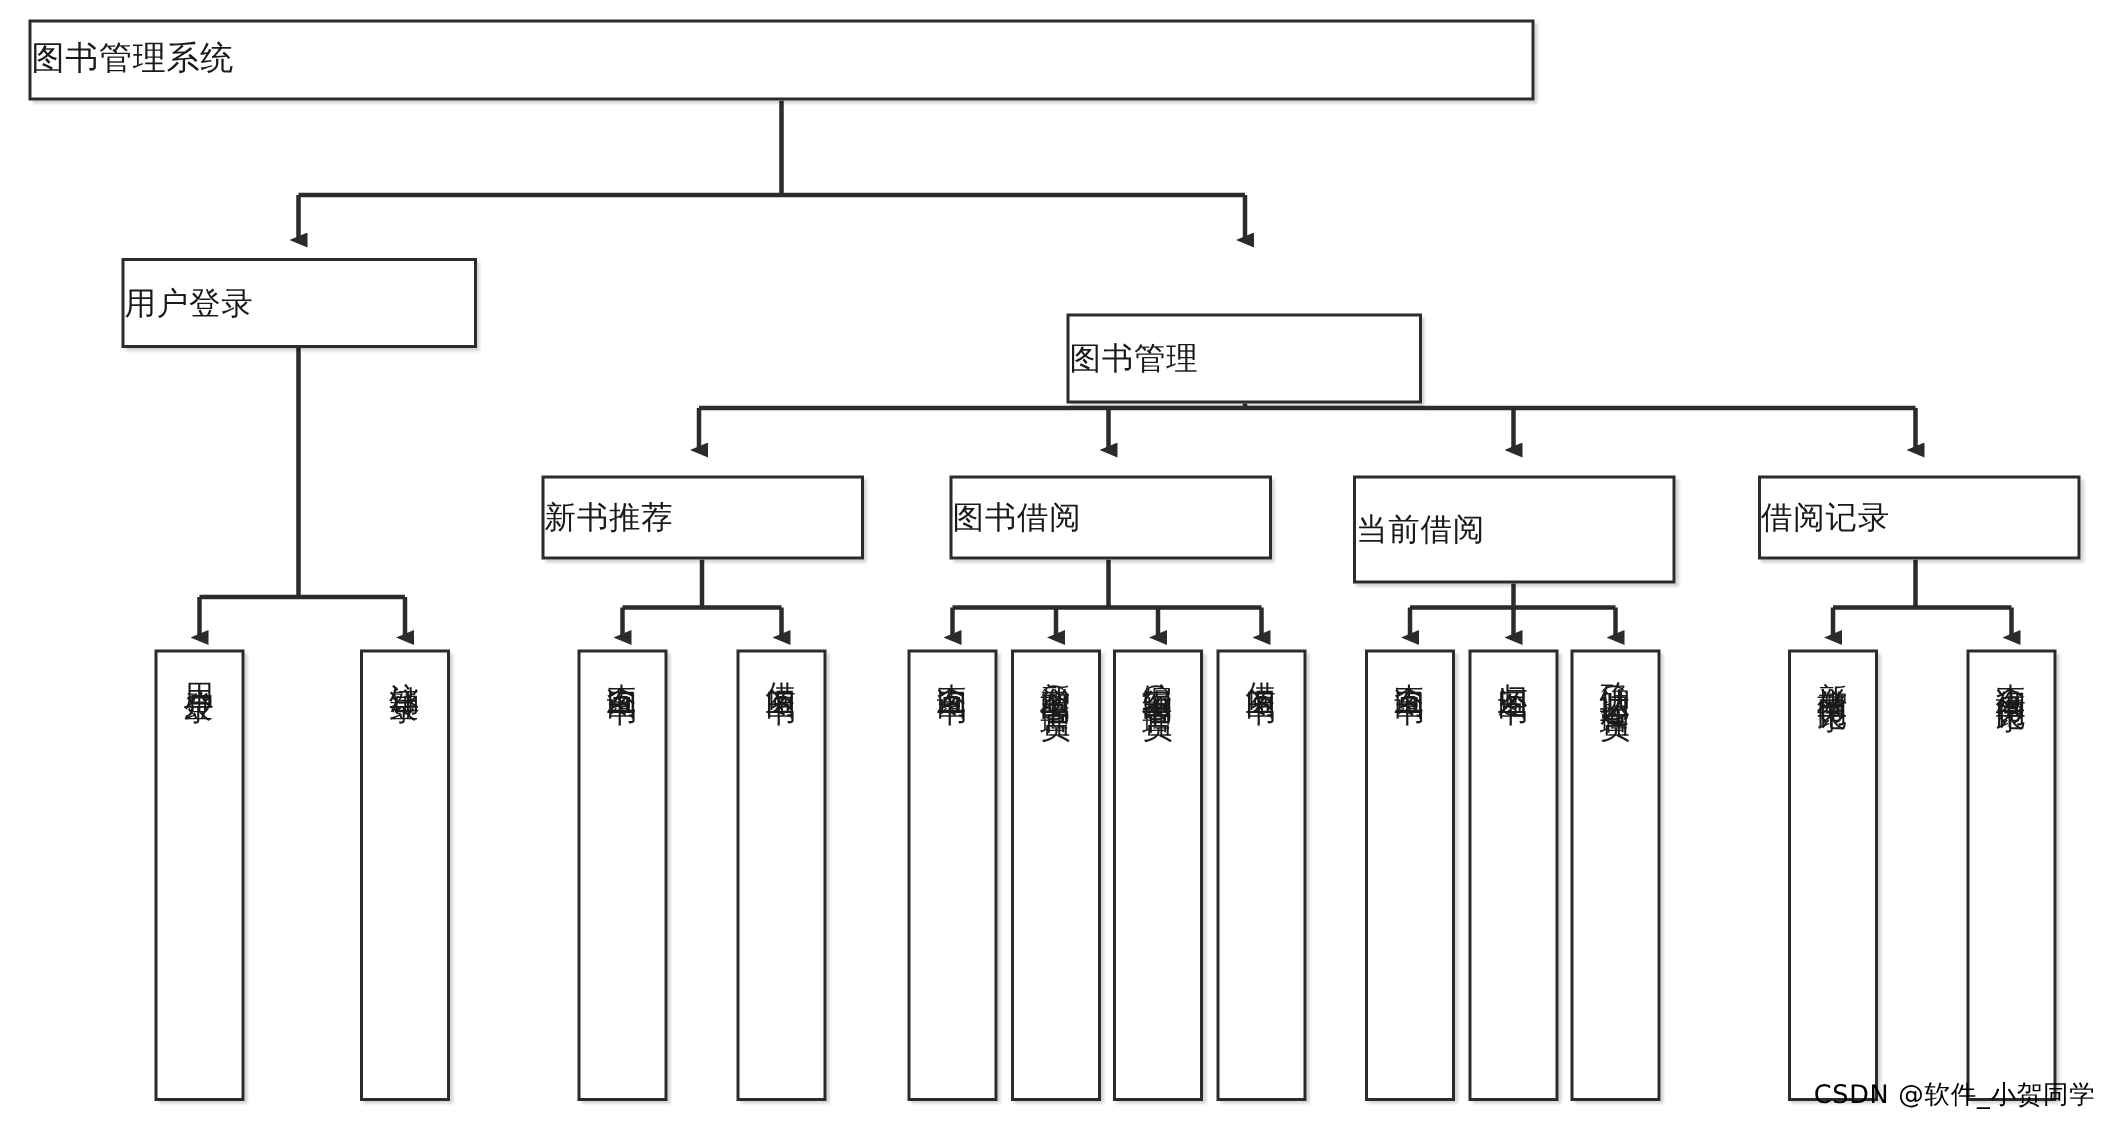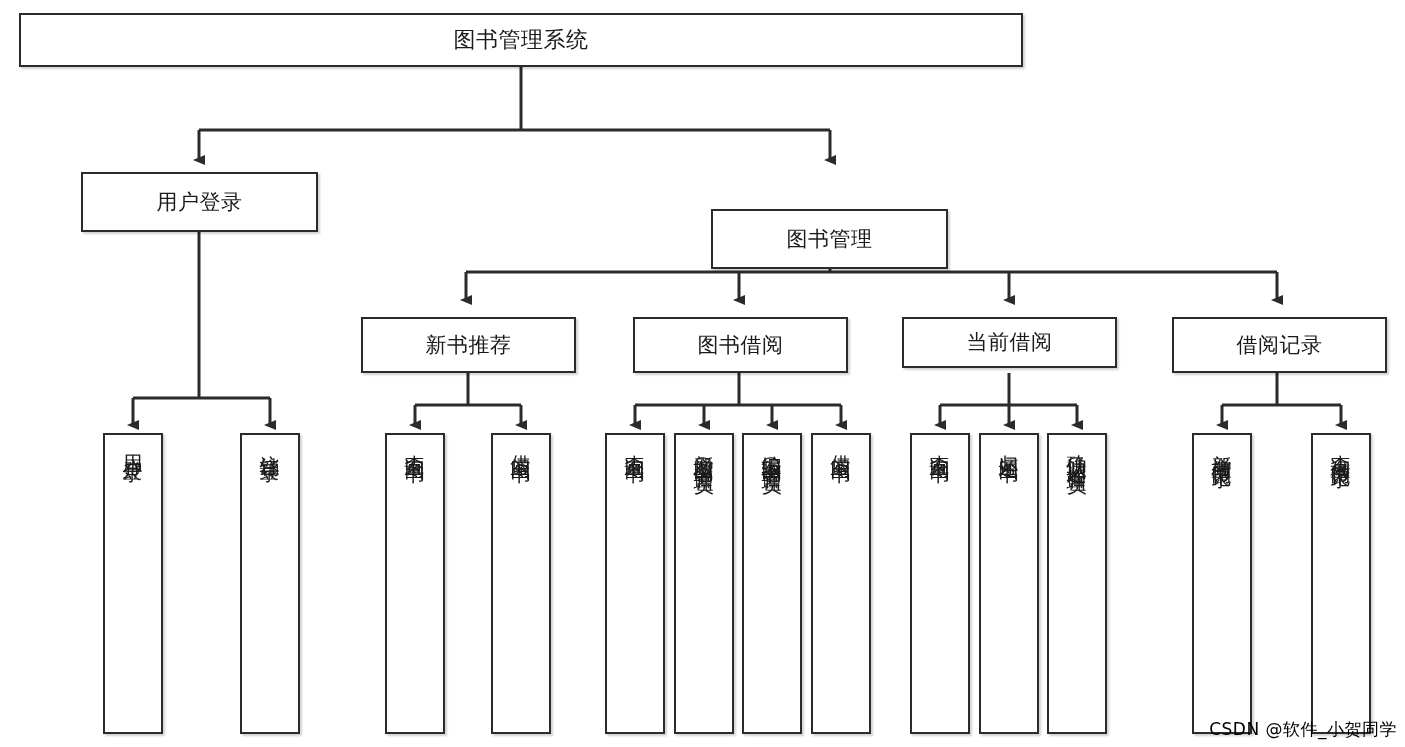--- a/index.html
+++ b/index.html
@@ -26,21 +26,20 @@
     pointer-events: none;
   }
   .node {
     position: absolute;
     box-sizing: border-box;
     background: #ffffff;
     border: 2px solid #2b2b2b;
     box-shadow: 2px 2px 2px rgba(0,0,0,0.18);
     display: flex;
     align-items: center;
-    justify-content: center;
     color: #1a1a1a;
   }
   .node .label {
     display: block;
     text-align: center;
     line-height: 1.05;
   }
   .node.horiz .label {
     font-size: 21px;
     letter-spacing: 0.5px;
@@ -137,21 +136,21 @@
   <div class="node horiz" style="left:711px; top:172px; width:237px; height:60px;margin-top:37px;">
     <span class="label">图书管理</span>
   </div>
 
   <div class="node horiz" style="left:633px; top:317px; width:215px; height:56px;">
     <span class="label">图书借阅</span>
   </div>
   <div class="node horiz" style="left:361px; top:317px; width:215px; height:56px;">
     <span class="label">新书推荐</span>
   </div>
-  <div class="node horiz" style="left:902px; top:317px; width:215px; height:51px;">
+  <div class="node horiz" style="left:902px; top:317px; width:215px; height:72px;">
     <span class="label">当前借阅</span>
   </div>
   <div class="node horiz" style="left:1172px; top:317px; width:215px; height:56px;">
     <span class="label">借阅记录</span>
   </div>
 
   <div class="node vert" style="left:103px; top:433px; width:60px; height:301px;">
     <span class="label">用户登录</span>
   </div>
   <div class="node vert" style="left:240px; top:433px; width:60px; height:301px;">

